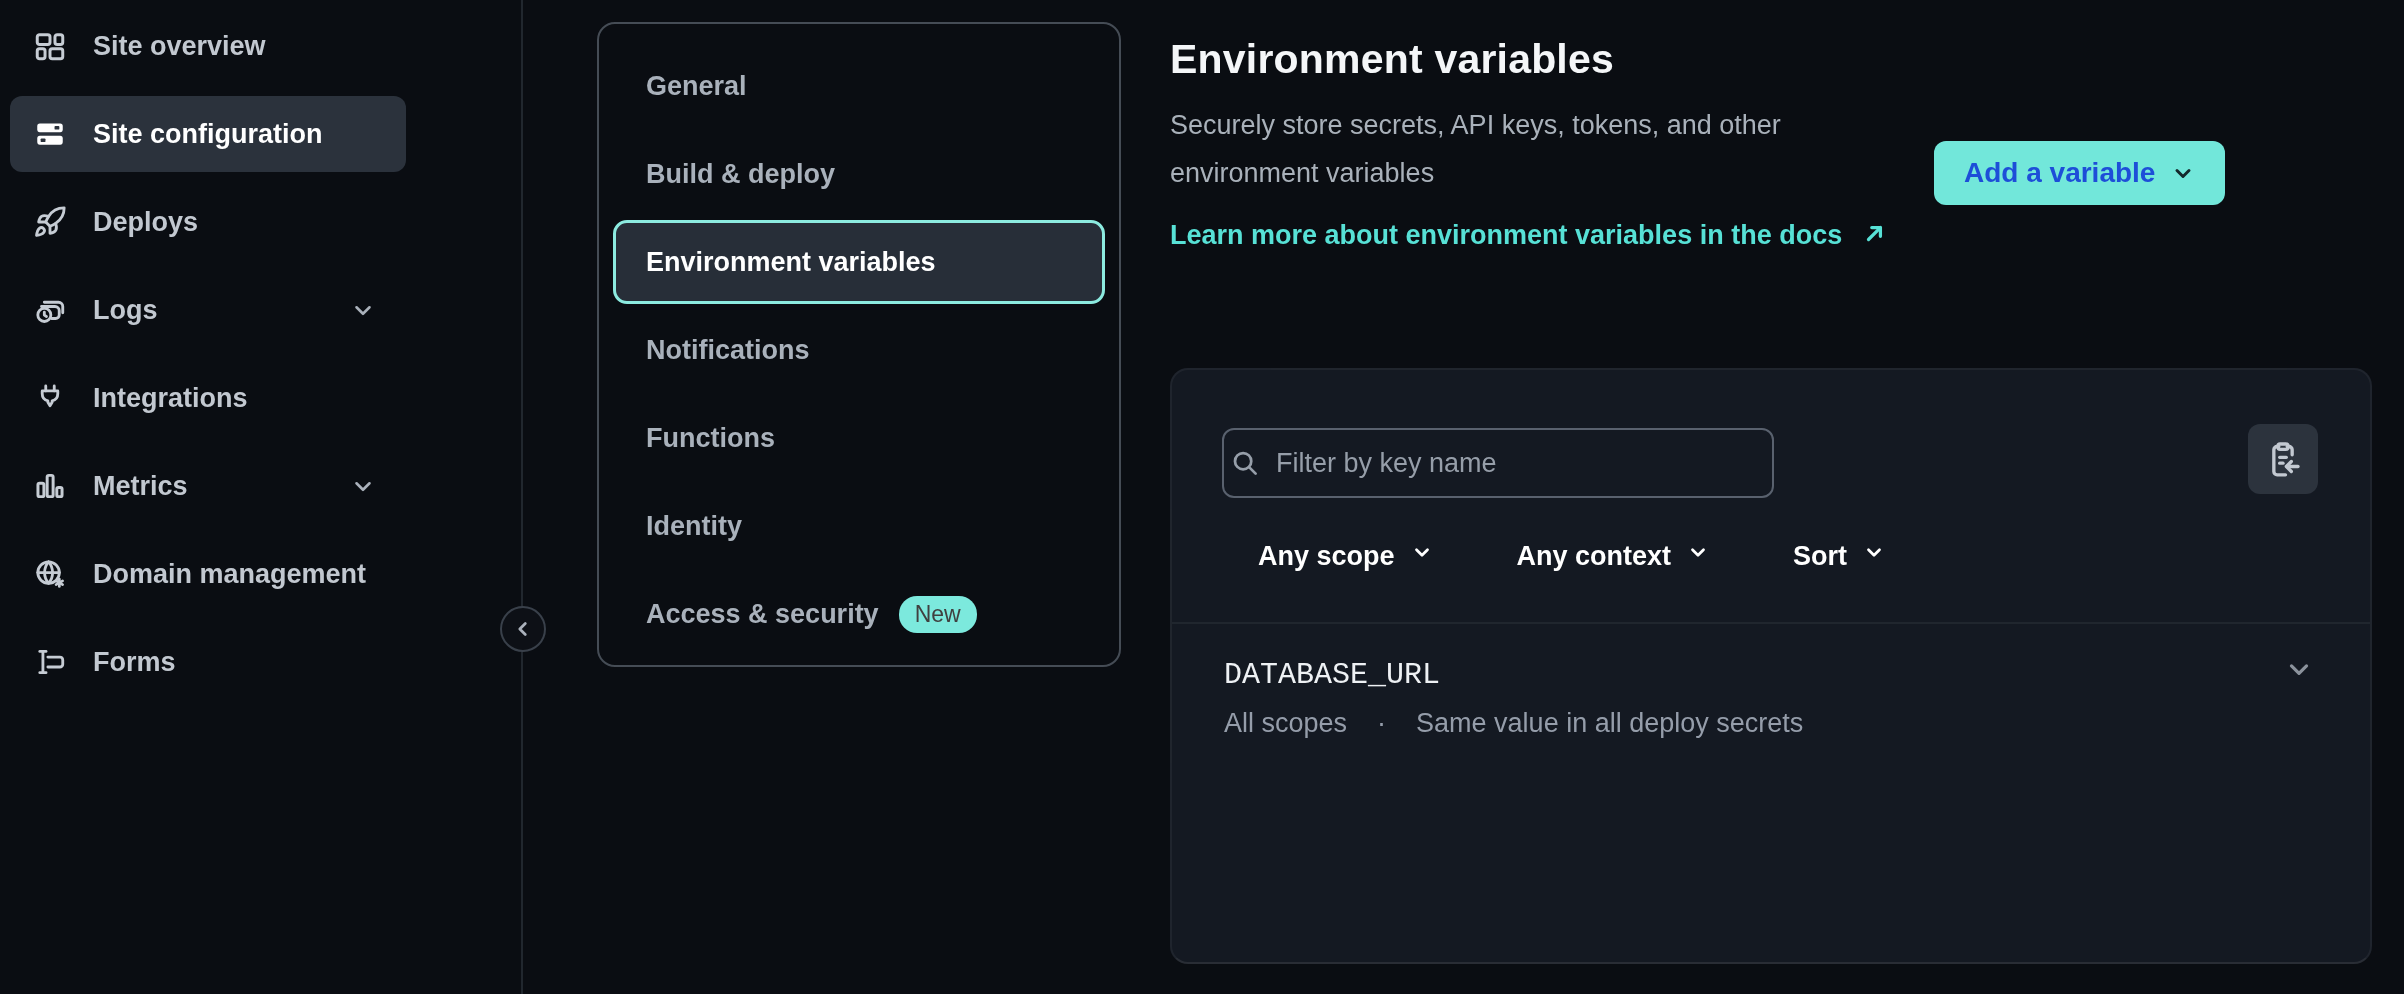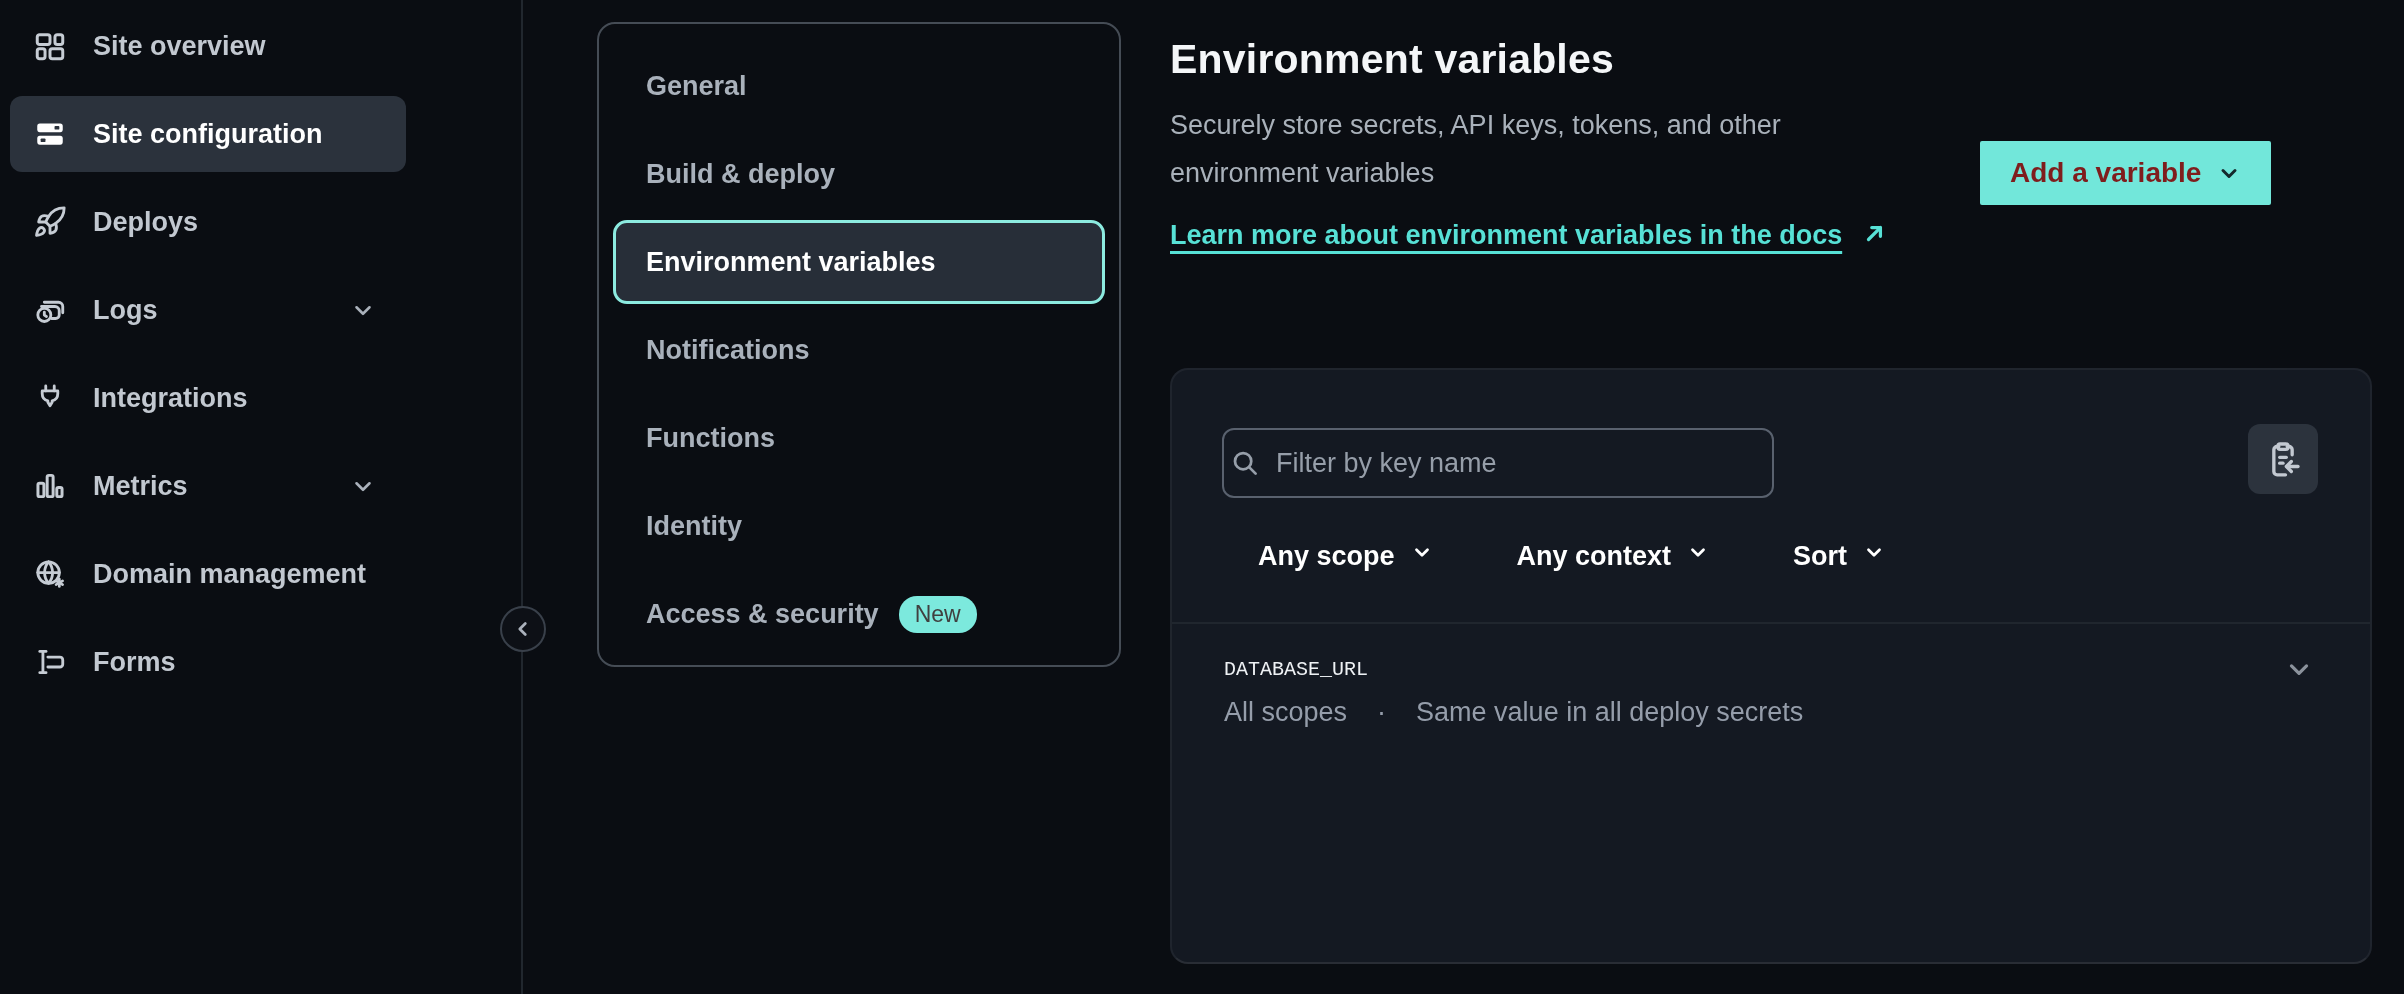--- a/index.html
+++ b/index.html
@@ -55,28 +55,28 @@
   .new-badge {
     margin-left:20px; background:#7ce9dd; color:#404040;
     font-size:23px; font-weight:400; padding:5px 16px; border-radius:18px;
   }
 
   
   .content { position:absolute; left:1170px; top:0; width:760px; }
   .page-title { margin-top:36px; font-size:41px; font-weight:700; color:#f4f6f8; letter-spacing:.2px; }
   .page-desc { margin-top:18px; font-size:27px; line-height:48px; color:#a9b1ba; }
   .docs-link { margin-top:14px; font-size:27px; line-height:48px; font-weight:700; color:#57e1d6; cursor:pointer; }
-  .docs-link .link-text { text-decoration:underline; text-decoration-thickness:3px; text-underline-offset:7px; }
+  .docs-link .link-text { text-decoration-thickness:3px; text-underline-offset:7px; }
   .docs-link svg { margin-left:12px; vertical-align:-2px; }
 
   .add-btn {
-    position:absolute; left:1980px; top:141px; height:64px; padding:0 30px;
+    position:absolute; left:1934px; top:141px; height:64px; padding:0 30px;
     display:flex; align-items:center; gap:16px; border:none; cursor:pointer;
-    background:#72e7da; color:#7f1d1d; font-family:inherit;
-    font-size:28px; font-weight:700; border-radius:2px;
+    background:#72e7da; color:#1d4ed8; font-family:inherit;
+    font-size:28px; font-weight:700; border-radius:12px;
   }
 
   
   .panel {
     position:absolute; left:1170px; top:368px; width:1202px; height:596px;
     background:#141922; border:2px solid rgba(255,255,255,.05);
     border-bottom-color:rgba(255,255,255,.09); border-radius:18px;
   }
   .search-box {
     position:absolute; left:50px; top:58px; width:552px; height:70px;
@@ -93,21 +93,21 @@
     background:#2c333d; border:none; border-radius:12px; cursor:pointer;
     display:flex; align-items:center; justify-content:center;
   }
   .filters { position:absolute; left:86px; top:164px; height:44px; display:flex; align-items:center; gap:84px; }
   .filter-btn {
     display:flex; gap:16px; background:none; border:none; cursor:pointer;
     font-family:inherit; font-size:27px; font-weight:700; color:#ffffff;
   }
   .panel-divider { position:absolute; left:0; right:0; top:252px; height:2px; background:#20262e; }
   .var-row { position:absolute; left:0; right:0; top:254px; padding:34px 52px 0 52px; cursor:pointer; }
-  .var-key { font-family:"Liberation Mono","DejaVu Sans Mono",monospace; font-size:20px; font-weight:500; color:#eef1f4; }
+  .var-key { font-family:"Liberation Mono","DejaVu Sans Mono",monospace; font-size:30px; font-weight:500; color:#eef1f4; }
   .var-meta { margin-top:16px; font-size:27px; color:#959daa; display:flex; align-items:center; gap:30px; }
   .row-chevron { position:absolute; right:56px; top:284px; cursor:pointer; display:flex; }
 </style>
 </head>
 <body>
 
 <nav class="sidebar">
 
   <div class="side-item">
     <span class="side-icon">

